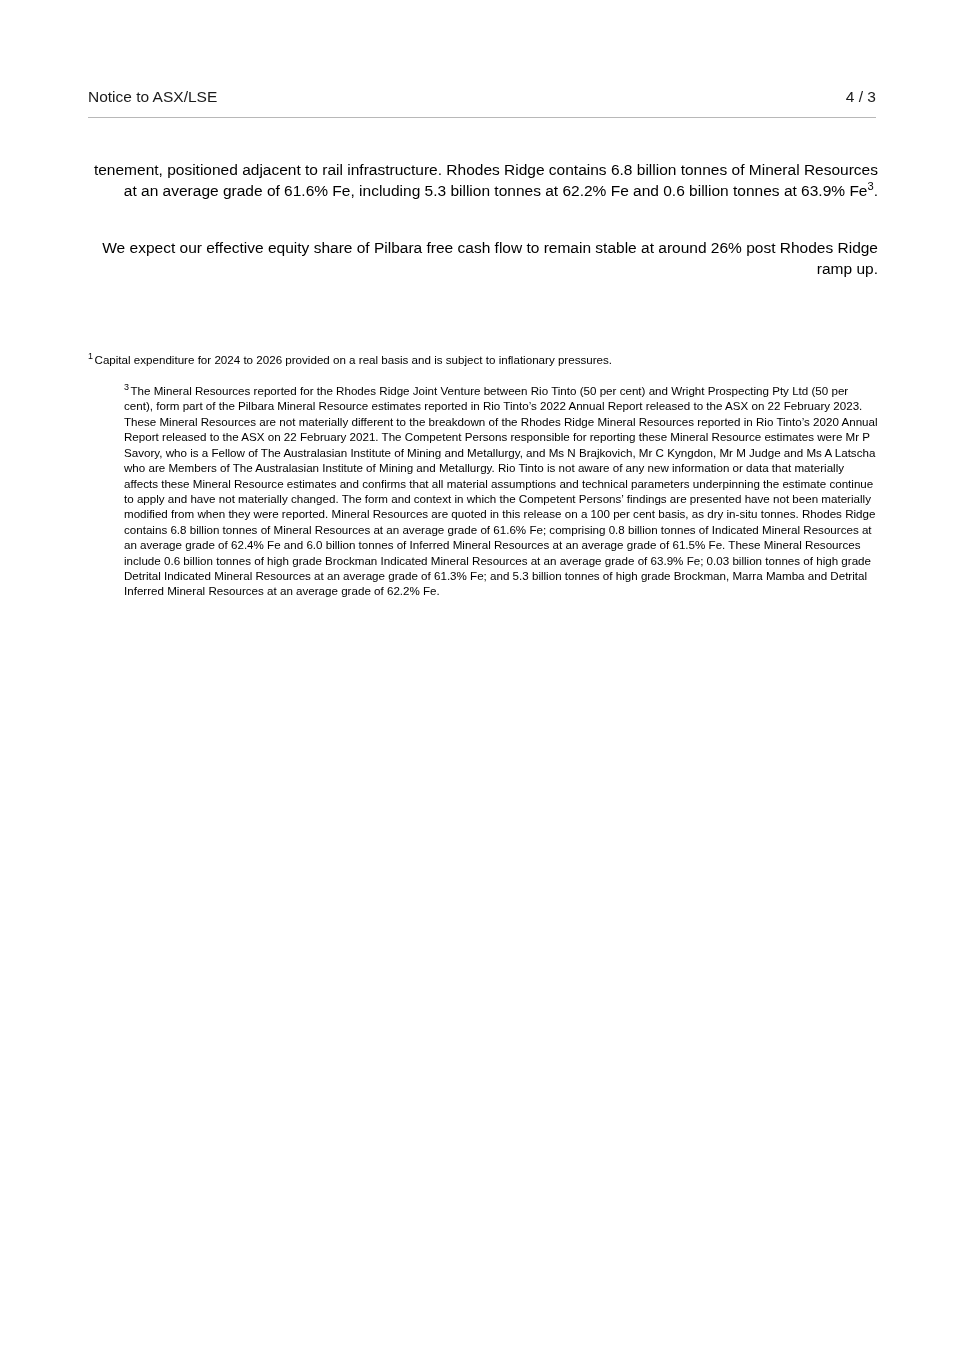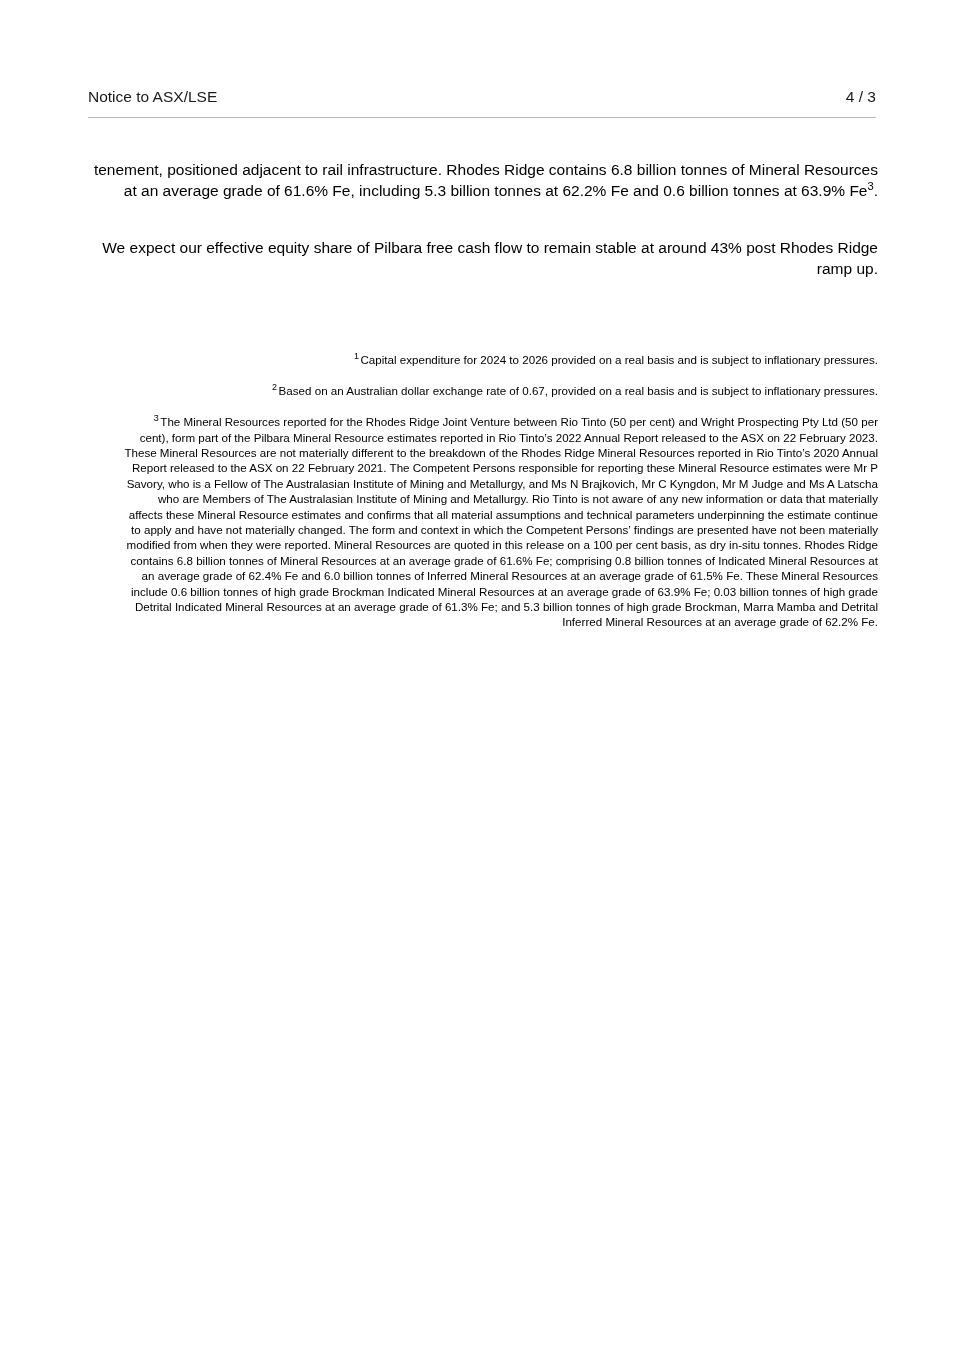--- a/index.html
+++ b/index.html
@@ -58,21 +58,20 @@
     position: absolute;
     left: 88px;
     top: 352px;
     width: 790px;
   }
   .footnote {
     font-size: 11.6px;
     line-height: 1.30;
     color: #000000;
     margin: 0 0 16px 0;
-    text-align: right;
   }
   .footnote.long {
     line-height: 1.33;
     margin-left: 36px;
   }
   sup {
     font-size: 0.72em;
     vertical-align: super;
     line-height: 0;
   }
@@ -92,22 +91,21 @@
     <span>Notice to ASX/LSE</span>
     <span>4 / 3</span>
   </div>
   <div class="header-rule"></div>
 
   <div class="body-block para-1">
     <p class="body-para"><span>tenement, positioned adjacent to rail infrastructure. Rhodes Ridge contains 6.8 billion tonnes of Mineral Resources at an average grade of 61.6% Fe, including 5.3 billion tonnes at 62.2% Fe and 0.6 billion tonnes at 63.9% Fe</span><sup>3</sup><span>.</span></p>
   </div>
 
   <div class="body-block para-2">
-    <p class="body-para">We expect our effective equity share of Pilbara free cash flow to remain stable at around 43% post Rhodes Ridge ramp up.</p>
+    <p class="body-para">We expect our effective equity share of Pilbara free cash flow to remain stable at around 26% post Rhodes Ridge ramp up.</p>
   </div>
 
   <div class="footnotes">
     <p class="footnote"><span class="fn-marker">1</span><span>Capital expenditure for 2024 to 2026 provided on a real basis and is subject to inflationary pressures.</span></p>
-    <p class="footnote"><span class="fn-marker">2</span><span>Based on an Australian dollar exchange rate of 0.67, provided on a real basis and is subject to inflationary pressures.</span></p>
     <p class="footnote long"><span class="fn-marker">3</span><span>The Mineral Resources reported for the Rhodes Ridge Joint Venture between Rio Tinto (50 per cent) and Wright Prospecting Pty Ltd (50 per cent), form part of the Pilbara Mineral Resource estimates reported in Rio Tinto’s 2022 Annual Report released to the ASX on 22 February 2023. These Mineral Resources are not materially different to the breakdown of the Rhodes Ridge Mineral Resources reported in Rio Tinto’s 2020 Annual Report released to the ASX on 22 February 2021. The Competent Persons responsible for reporting these Mineral Resource estimates were Mr P Savory, who is a Fellow of The Australasian Institute of Mining and Metallurgy, and Ms N Brajkovich, Mr C Kyngdon, Mr M Judge and Ms A Latscha who are Members of The Australasian Institute of Mining and Metallurgy. Rio Tinto is not aware of any new information or data that materially affects these Mineral Resource estimates and confirms that all material assumptions and technical parameters underpinning the estimate continue to apply and have not materially changed. The form and context in which the Competent Persons’ findings are presented have not been materially modified from when they were reported. Mineral Resources are quoted in this release on a 100 per cent basis, as dry in-situ tonnes. Rhodes Ridge contains 6.8 billion tonnes of Mineral Resources at an average grade of 61.6% Fe; comprising 0.8 billion tonnes of Indicated Mineral Resources at an average grade of 62.4% Fe and 6.0 billion tonnes of Inferred Mineral Resources at an average grade of 61.5% Fe. These Mineral Resources include 0.6 billion tonnes of high grade Brockman Indicated Mineral Resources at an average grade of 63.9% Fe; 0.03 billion tonnes of high grade Detrital Indicated Mineral Resources at an average grade of 61.3% Fe; and 5.3 billion tonnes of high grade Brockman, Marra Mamba and Detrital Inferred Mineral Resources at an average grade of 62.2% Fe.</span></p>
   </div>
 
 </div>
 
 </body></html>

